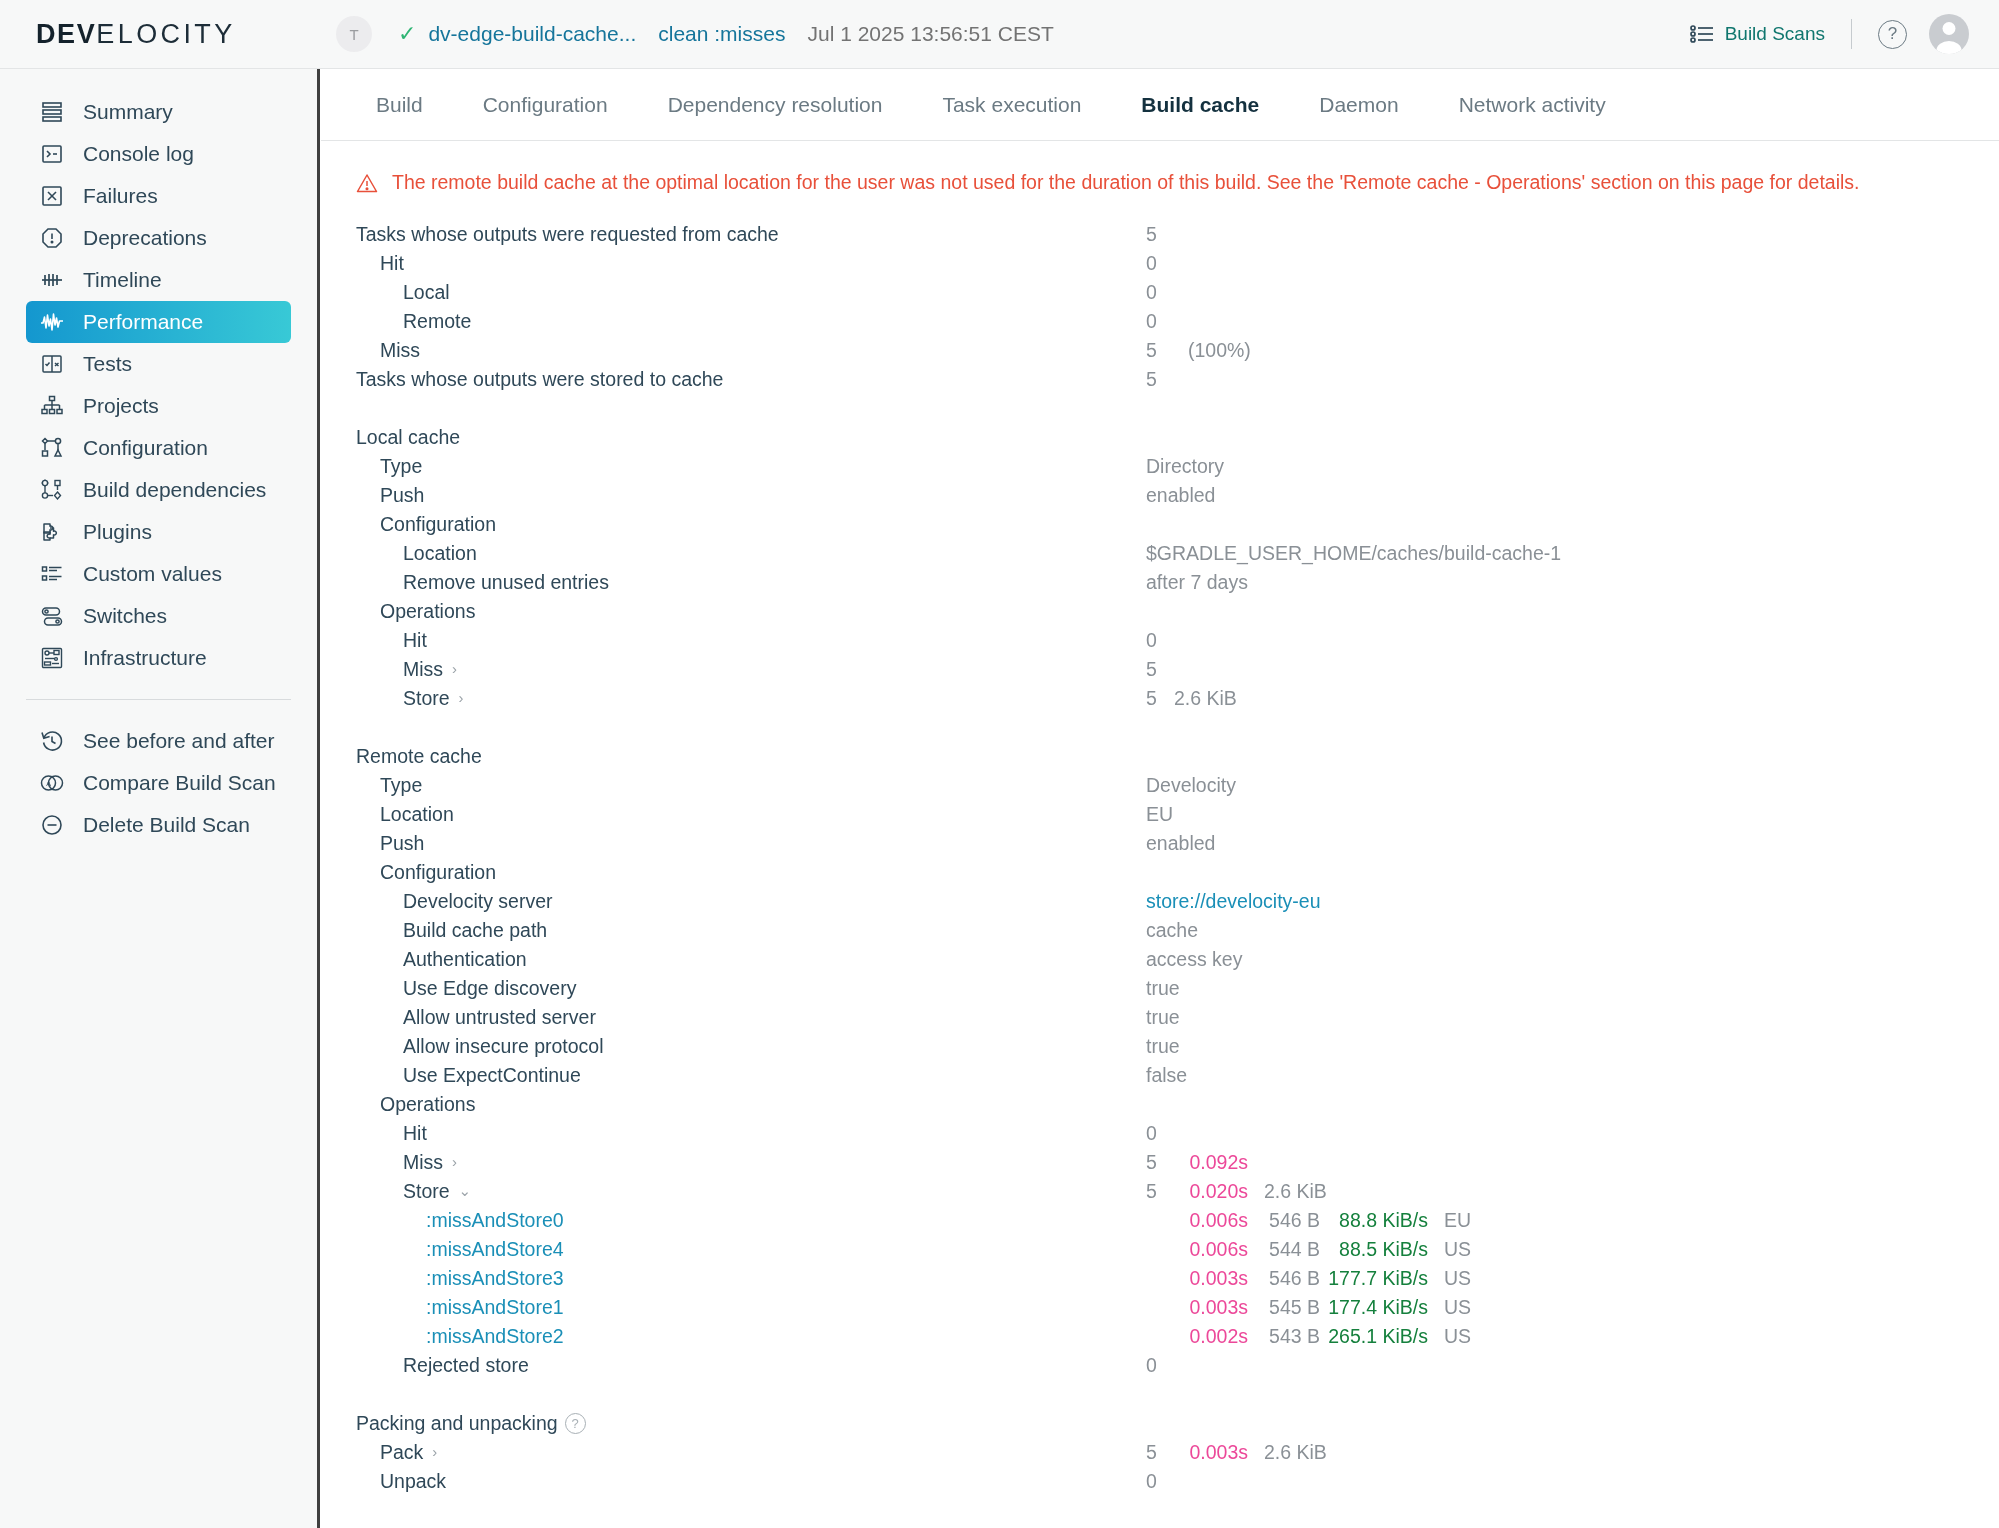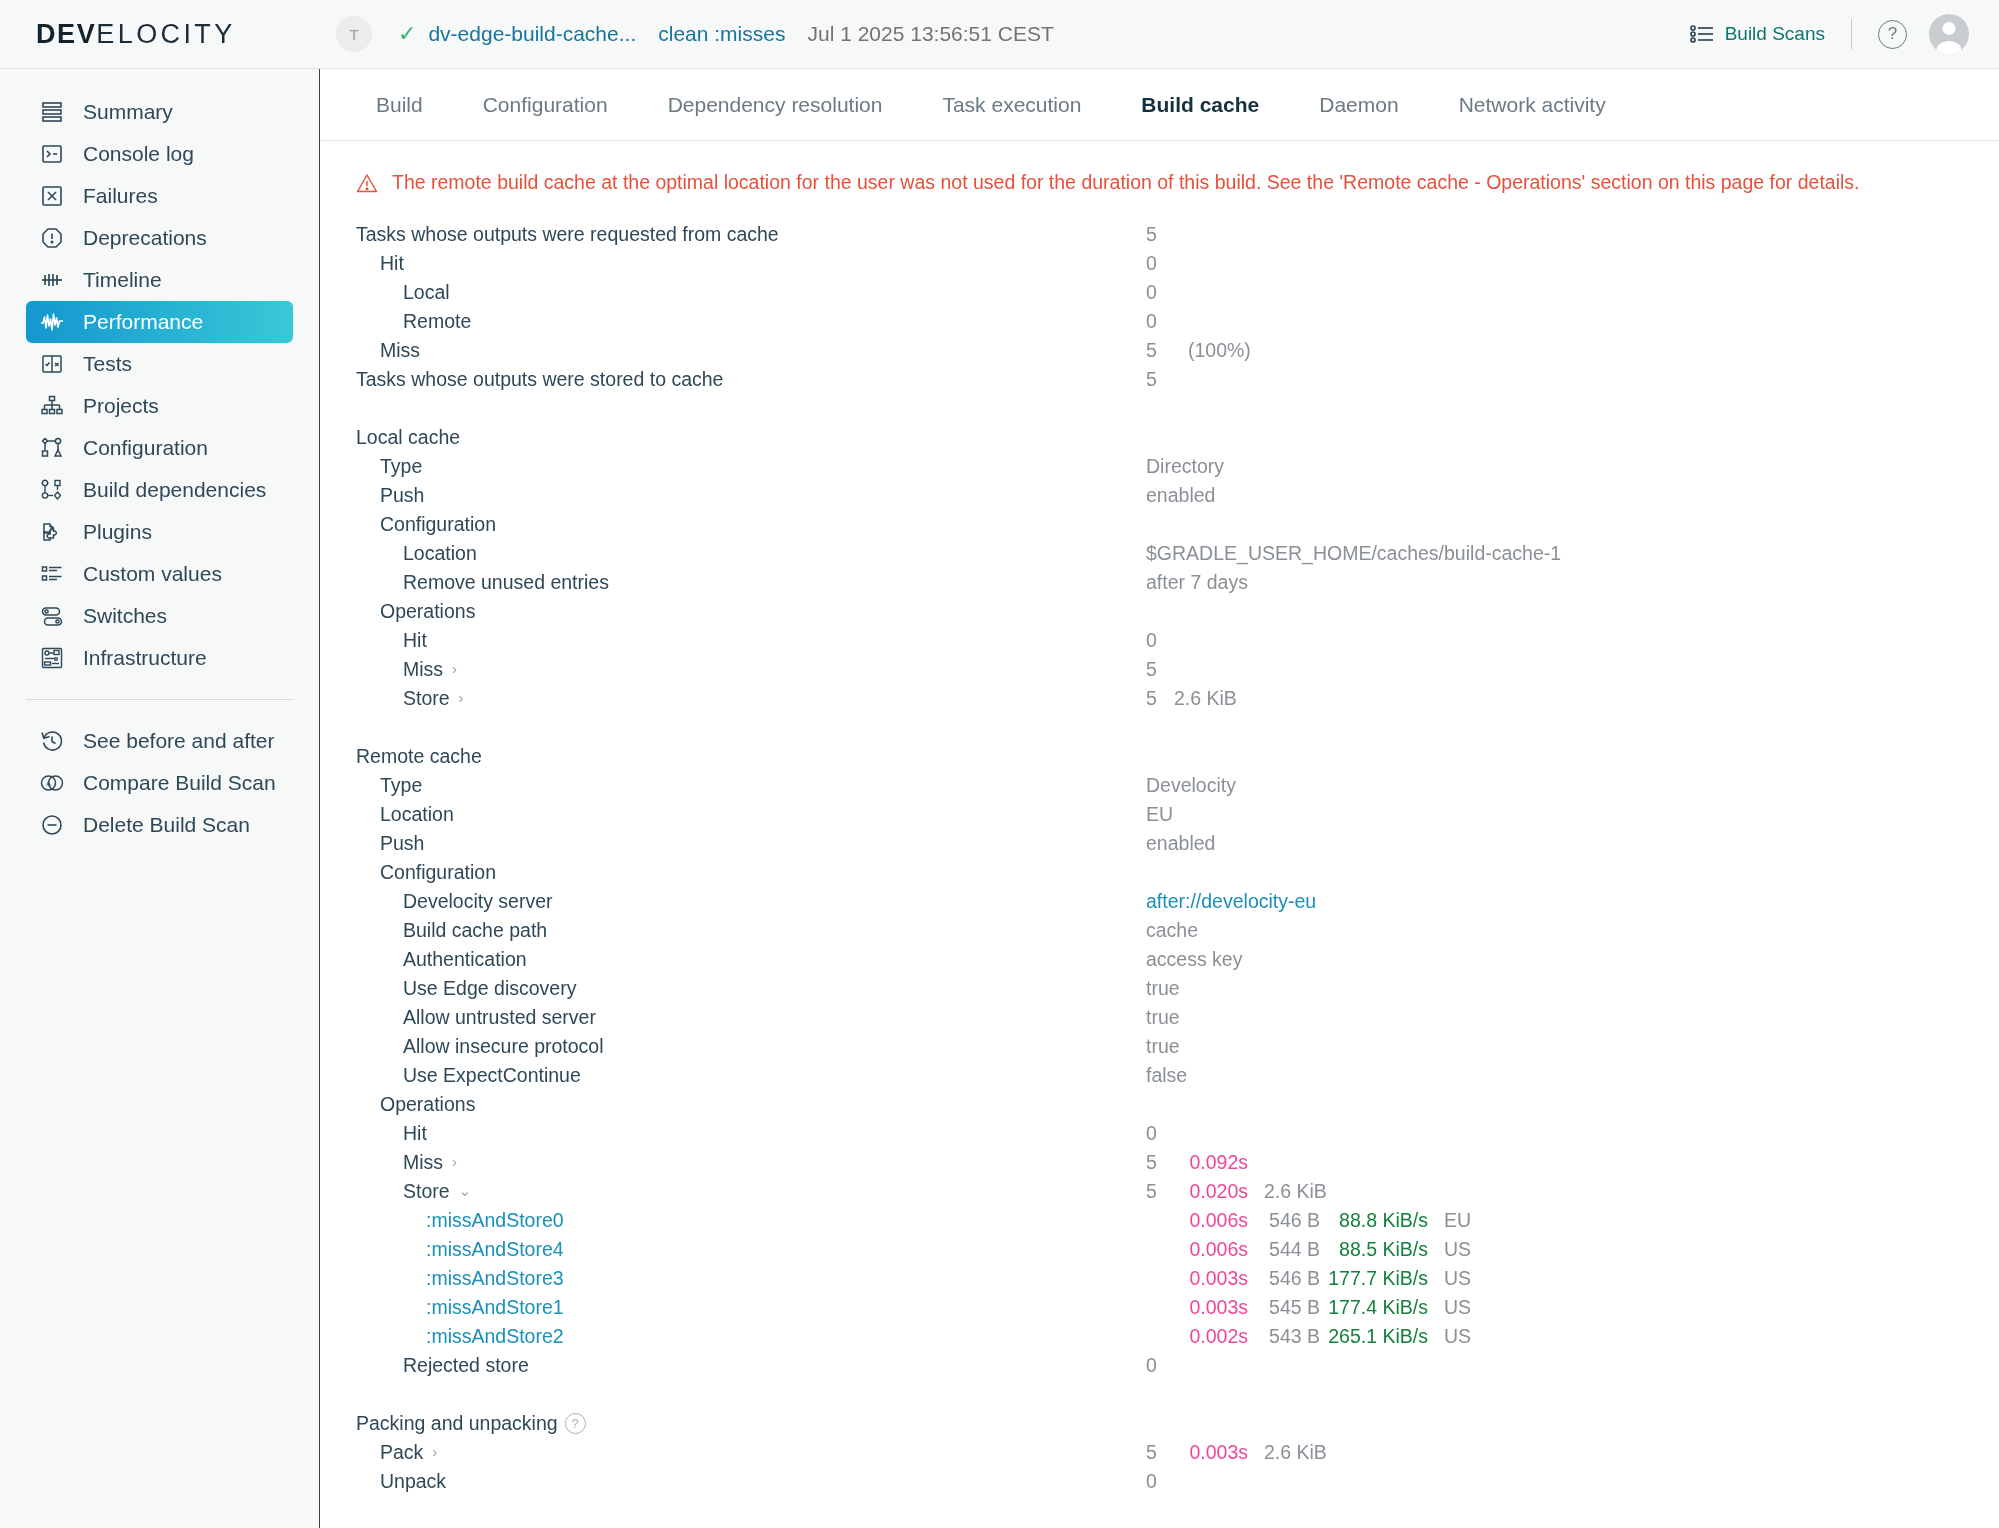--- a/index.html
+++ b/index.html
@@ -72,21 +72,21 @@
   .user-avatar::after {
     content:''; position:absolute; bottom:-5px; left:50%; transform:translateX(-50%);
     width:25px; height:18px; border-radius:50% 50% 0 0; background:#fff;
   }
 
   
   .sidebar {
     position: absolute; top: 69px; left: 0;
     width: 320px; height: 1459px;
     background: #f7f8f8;
-    border-right: 1px solid #404040;
+    border-right: 3px solid #404040;
     padding-top: 22px;
   }
   .nav-item {
     display: flex; align-items: center;
     height: 42px; margin: 0 26px;
     padding-left: 12px; border-radius: 6px;
     color: #2f4858; font-size: 21px;
     gap: 18px; cursor: pointer;
   }
   .nav-item .nic { width: 27px; height: 27px; display:flex; align-items:center; justify-content:center; flex: 0 0 27px;}
@@ -531,21 +531,21 @@
     </div>
     <div class="row rowpos indent1">
       <span class="label">Push</span>
       <span class="c-val">enabled</span>
     </div>
     <div class="row rowpos indent1">
       <span class="label">Configuration</span>
     </div>
     <div class="row rowpos indent2">
       <span class="label">Develocity server</span>
-      <span class="c-val link">after://develocity-eu</span>
+      <span class="c-val link">store://develocity-eu</span>
     </div>
     <div class="row rowpos indent2">
       <span class="label">Build cache path</span>
       <span class="c-val">cache</span>
     </div>
     <div class="row rowpos indent2">
       <span class="label">Authentication</span>
       <span class="c-val">access key</span>
     </div>
     <div class="row rowpos indent2">

